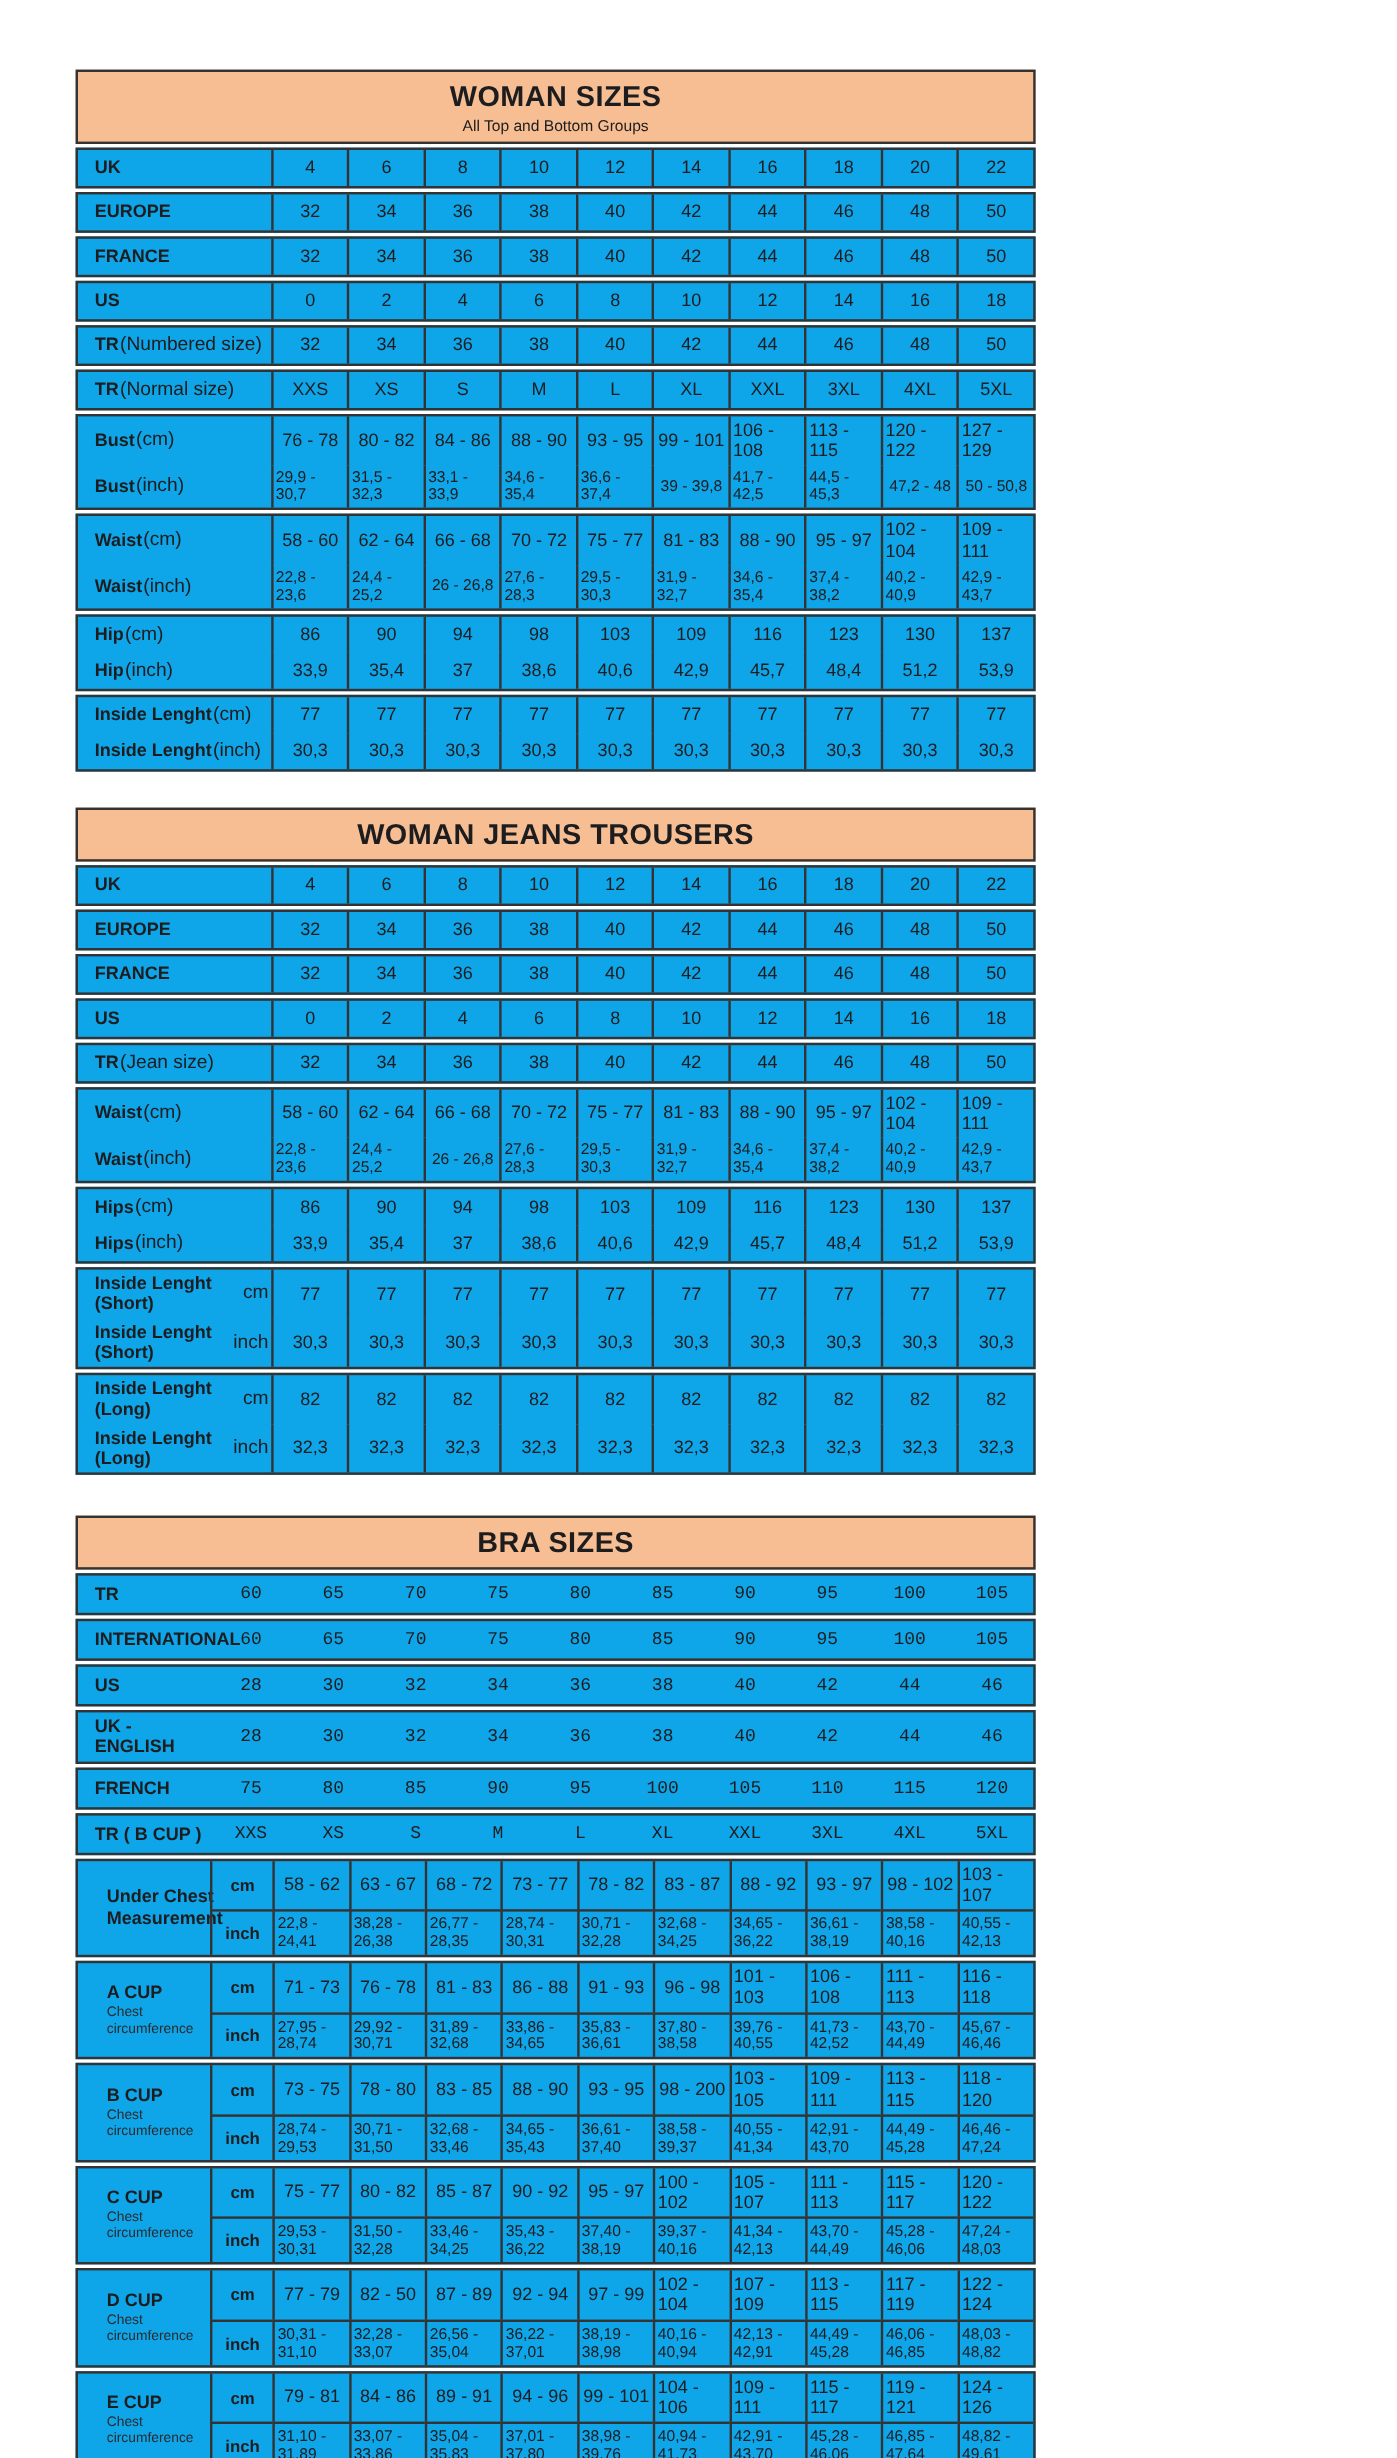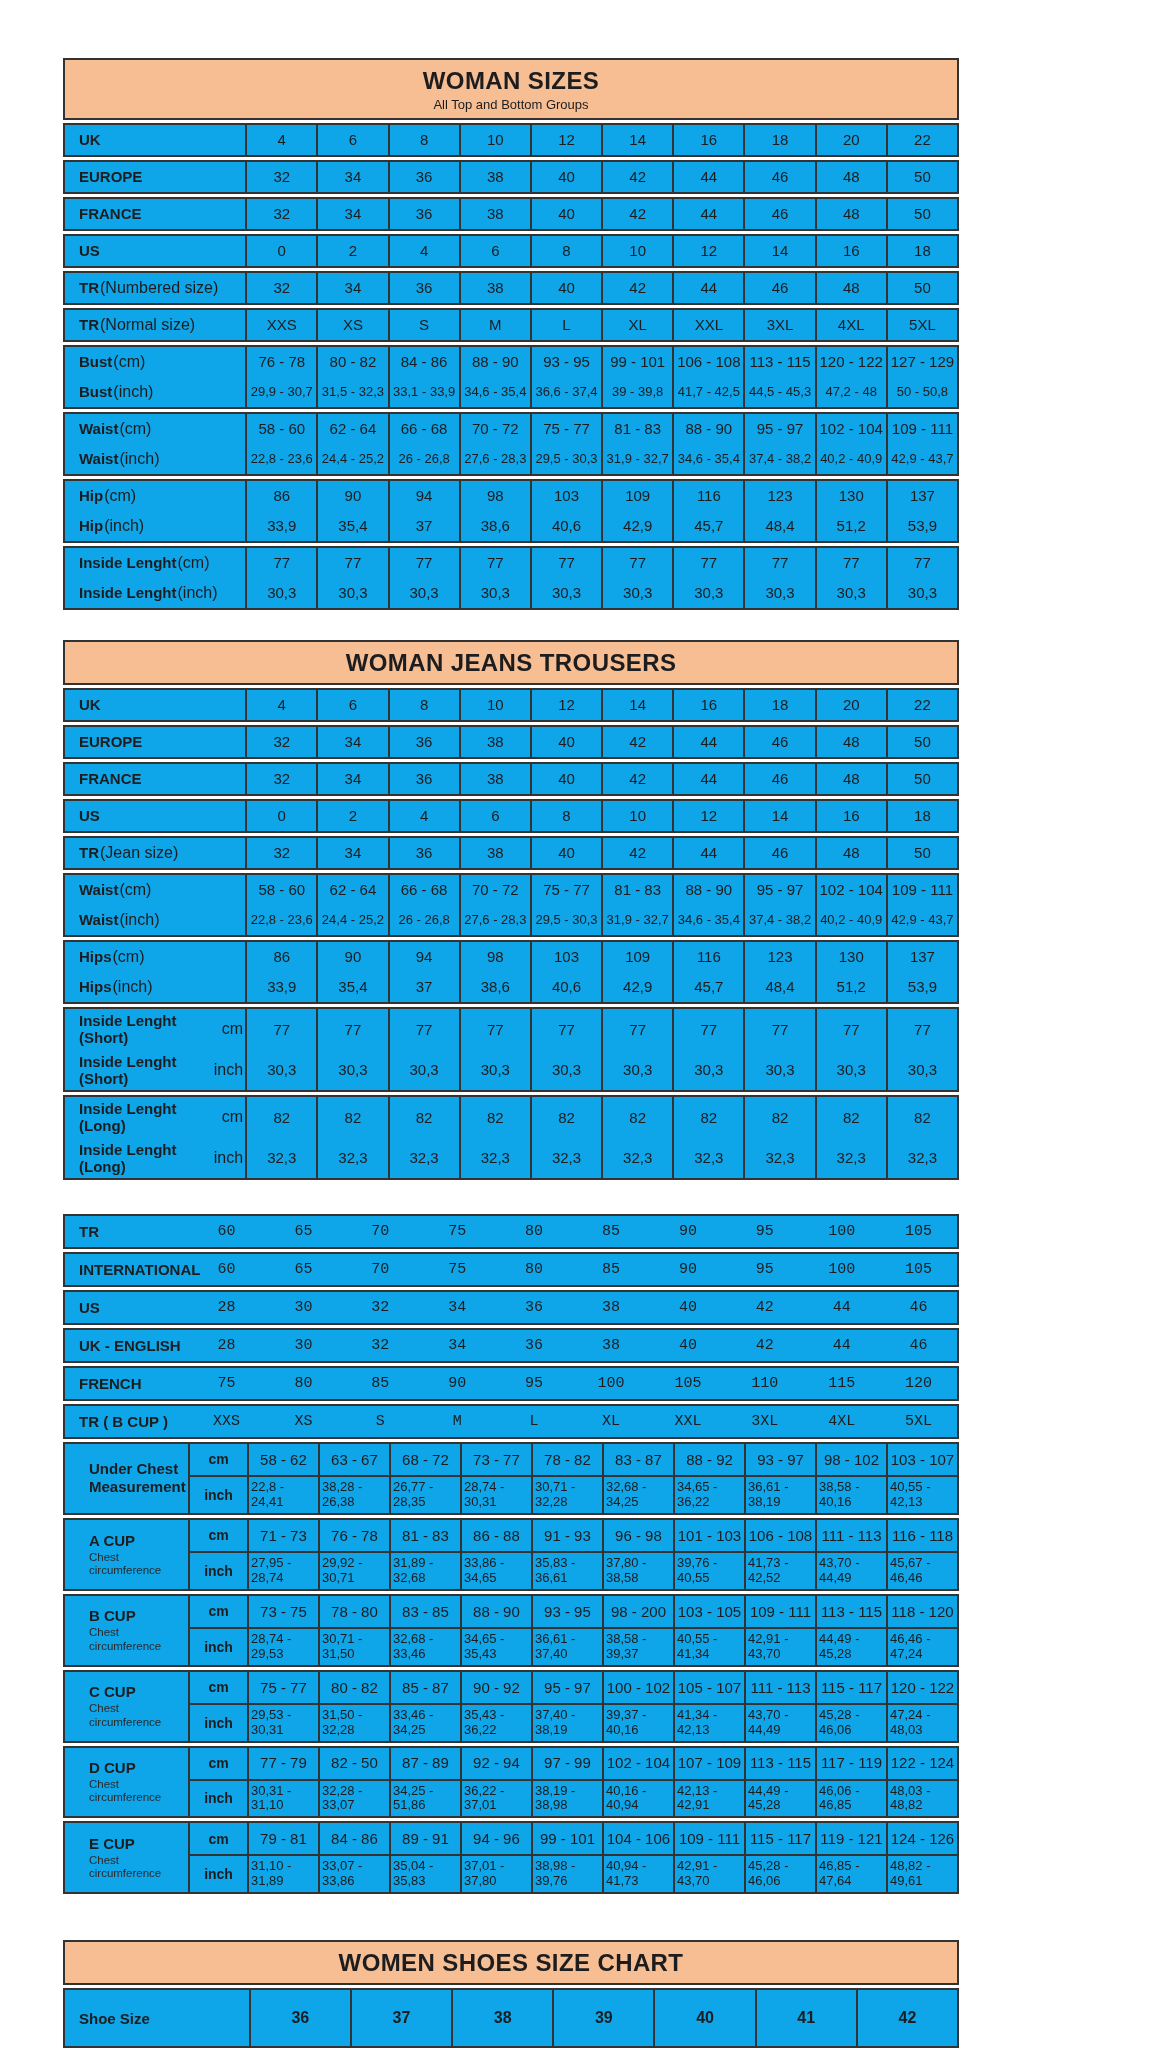--- a/index.html
+++ b/index.html
@@ -9,21 +9,21 @@
     --page:#ffffff;
   }
   html,body{margin:0;padding:0;background:var(--page);}
   body{
     width:1164px;min-height:2048px;
     font-family:"Liberation Sans", sans-serif;
     color:var(--text);
     -webkit-font-smoothing:antialiased;
   }
   .sheet{padding:58px 0 40px 63px;}
-  .size-table{width:896px;}
+  .size-table{width:800px;}
   .t-woman-sizes{margin-bottom:30px;}
   .t-woman-jeans{margin-bottom:34px;}
   .t-bra-sizes{margin-bottom:46px;}
   .block{
     border:2px solid var(--line);
     margin-top:3px;
     background:#0ea5e9;
   }
   .title-block{
     background:var(--accent);
@@ -538,20 +538,23 @@
           <div class="cell vcell">32,3</div>
           <div class="cell vcell">32,3</div>
           <div class="cell vcell">32,3</div>
           <div class="cell vcell">32,3</div>
           <div class="cell vcell">32,3</div>
           <div class="cell vcell">32,3</div>
         </div>
       </div>
     </section>
     <section class="size-table t-bra-sizes">
+      <div class="block title-block">
+        <div class="table-title">BRA SIZES</div>
+      </div>
       <div class="block b0">
         <div class="row simple">
           <div class="cell label-cell">
             <span class="lm">TR</span>
           </div>
           <div class="cell vcell">60</div>
           <div class="cell vcell">65</div>
           <div class="cell vcell">70</div>
           <div class="cell vcell">75</div>
           <div class="cell vcell">80</div>
@@ -770,21 +773,21 @@
         <div class="cell vcell">92 - 94</div>
         <div class="cell vcell">97 - 99</div>
         <div class="cell vcell">102 - 104</div>
         <div class="cell vcell">107 - 109</div>
         <div class="cell vcell">113 - 115</div>
         <div class="cell vcell">117 - 119</div>
         <div class="cell vcell">122 - 124</div>
         <div class="cell unit-cell rline">inch</div>
         <div class="cell vcell rline small">30,31 - 31,10</div>
         <div class="cell vcell rline small">32,28 - 33,07</div>
-        <div class="cell vcell rline small">34,25 - 51,86</div>
+        <div class="cell vcell rline small">26,56 - 35,04</div>
         <div class="cell vcell rline small">36,22 - 37,01</div>
         <div class="cell vcell rline small">38,19 - 38,98</div>
         <div class="cell vcell rline small">40,16 - 40,94</div>
         <div class="cell vcell rline small">42,13 - 42,91</div>
         <div class="cell vcell rline small">44,49 - 45,28</div>
         <div class="cell vcell rline small">46,06 - 46,85</div>
         <div class="cell vcell rline small">48,03 - 48,82</div>
       </div>
       <div class="block b11 cup-block">
         <div class="cell cup-label">

